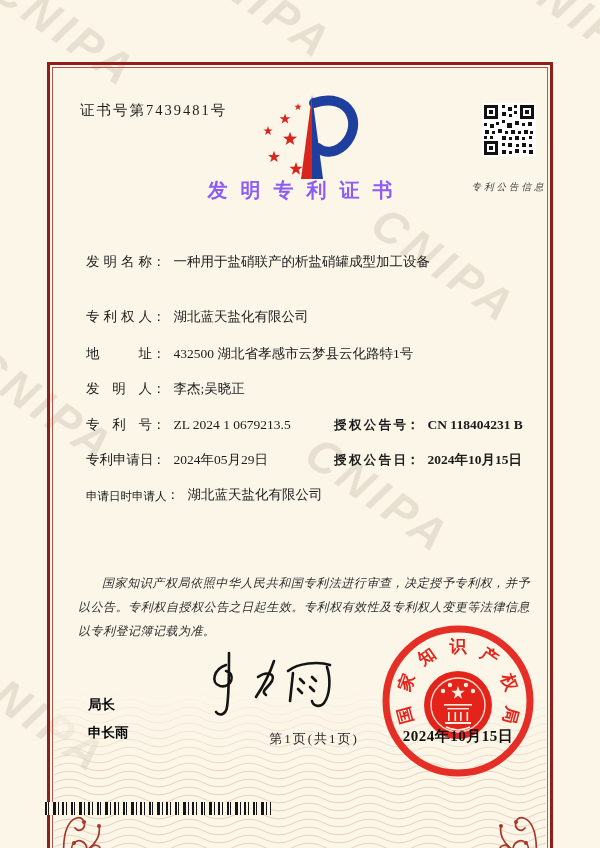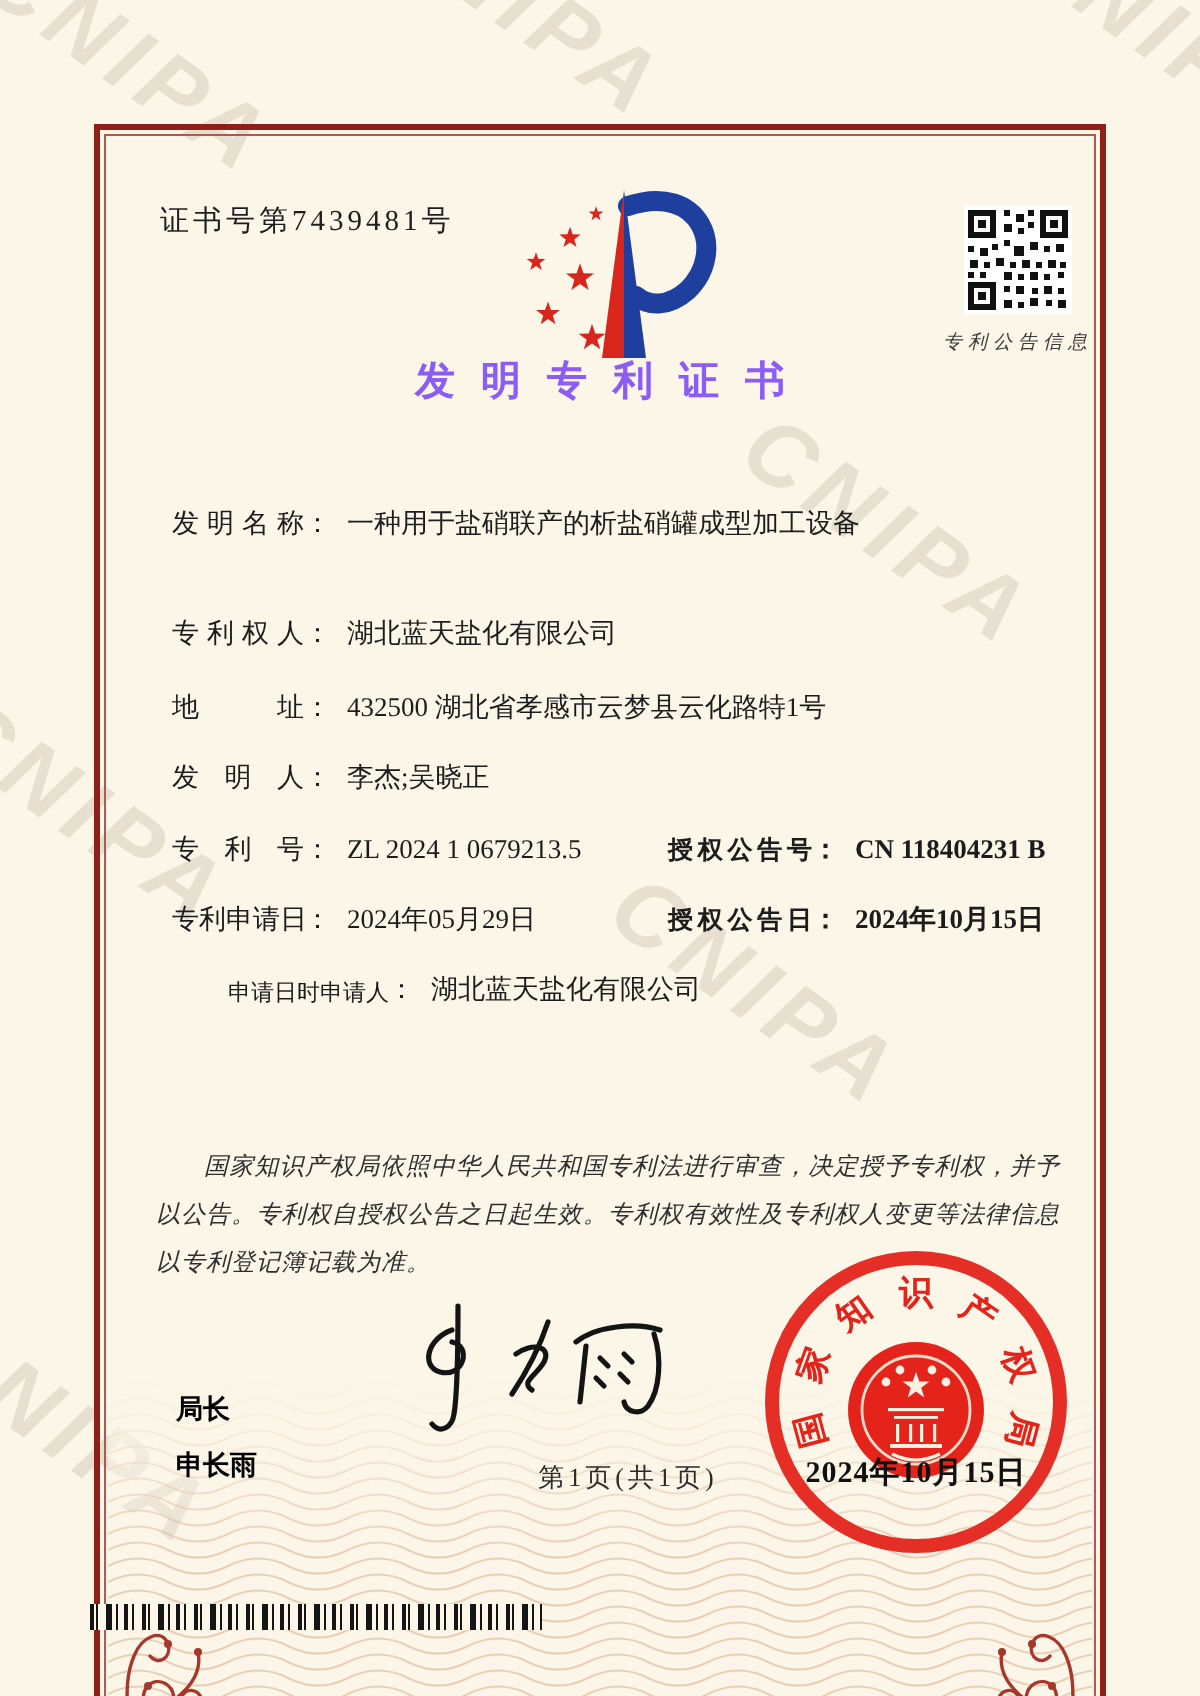--- a/index.html
+++ b/index.html
@@ -52,37 +52,37 @@
   .corner-orn.br { right:5px; bottom:5px; transform:scaleX(-1); }
   
   .cert-no {
     position:absolute; left:30px; top:36px;
     font-size:14.5px; letter-spacing:2px; color:#1d1d1d;
   }
   .logo { position:absolute; left:204px; top:26px; width:106px; height:92px; }
   .qr-box { position:absolute; left:404px; top:38px; width:110px; text-align:center; }
   .qr-box svg { display:block; margin:0 auto; }
   .qr-label {
-    margin-top:8px;
+    margin-top:24px;
     font-size:9.5px; letter-spacing:3px; color:#3a3a3a; font-style:italic;
   }
   .title {
     position:absolute; left:0; right:0; top:112px;
     text-align:center;
     font-size:20px; font-weight:bold; color:#8b5cf6;
     letter-spacing:13px; text-indent:13px;
   }
   
   .f-row { position:absolute; left:36px; right:20px; font-size:13.5px; color:#1c1c1c; white-space:nowrap; }
   .f-label {
     display:inline-block; width:66px;
     text-align:justify; text-align-last:justify;
     vertical-align:bottom;
   }
-  .f-label.long { width:80px; font-size:11.5px;margin-left:28px; }
+  .f-label.long { width:80px; font-size:11.5px; }
   .f-colon { display:inline-block; margin-right:8px; }
   .f-value { font-size:13.5px; }
   .f-col2 { position:absolute; left:248px; top:0; white-space:nowrap;font-weight:bold; }
   .f-col2 .f-label { width:72px; font-size:12.5px; }
   
   .statement {
     position:absolute; left:28px; top:506px; width:452px;
     font-size:12px; line-height:24px;
     font-style:italic; color:#2e2e2e;
     text-align:justify; text-indent:2em;

